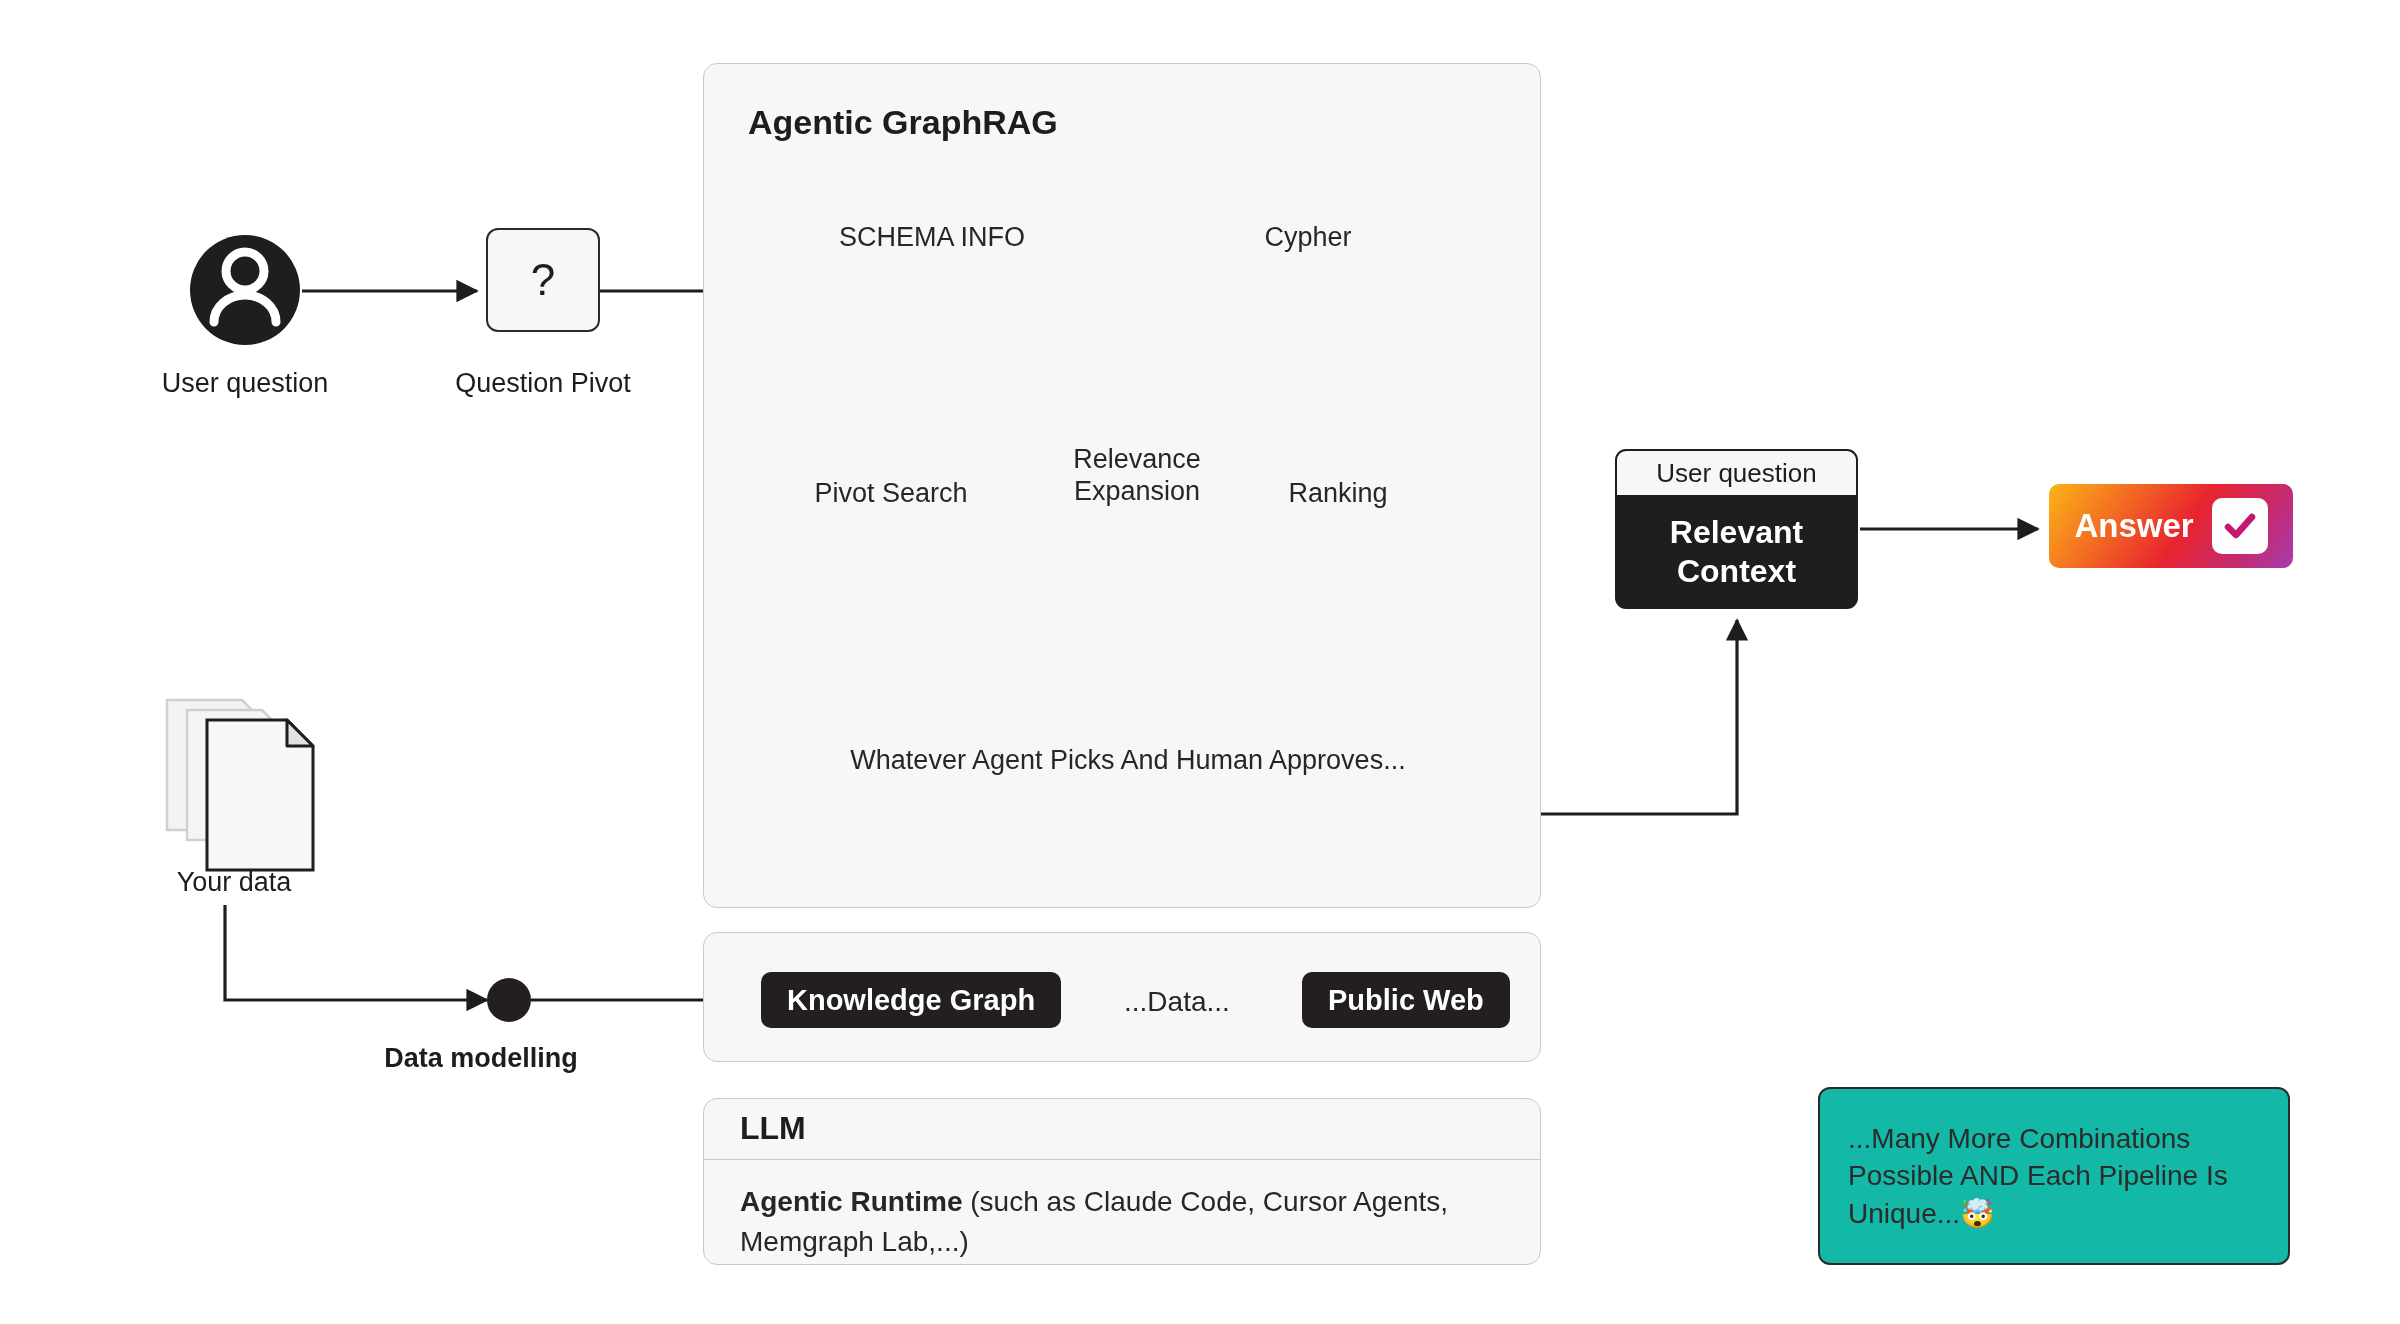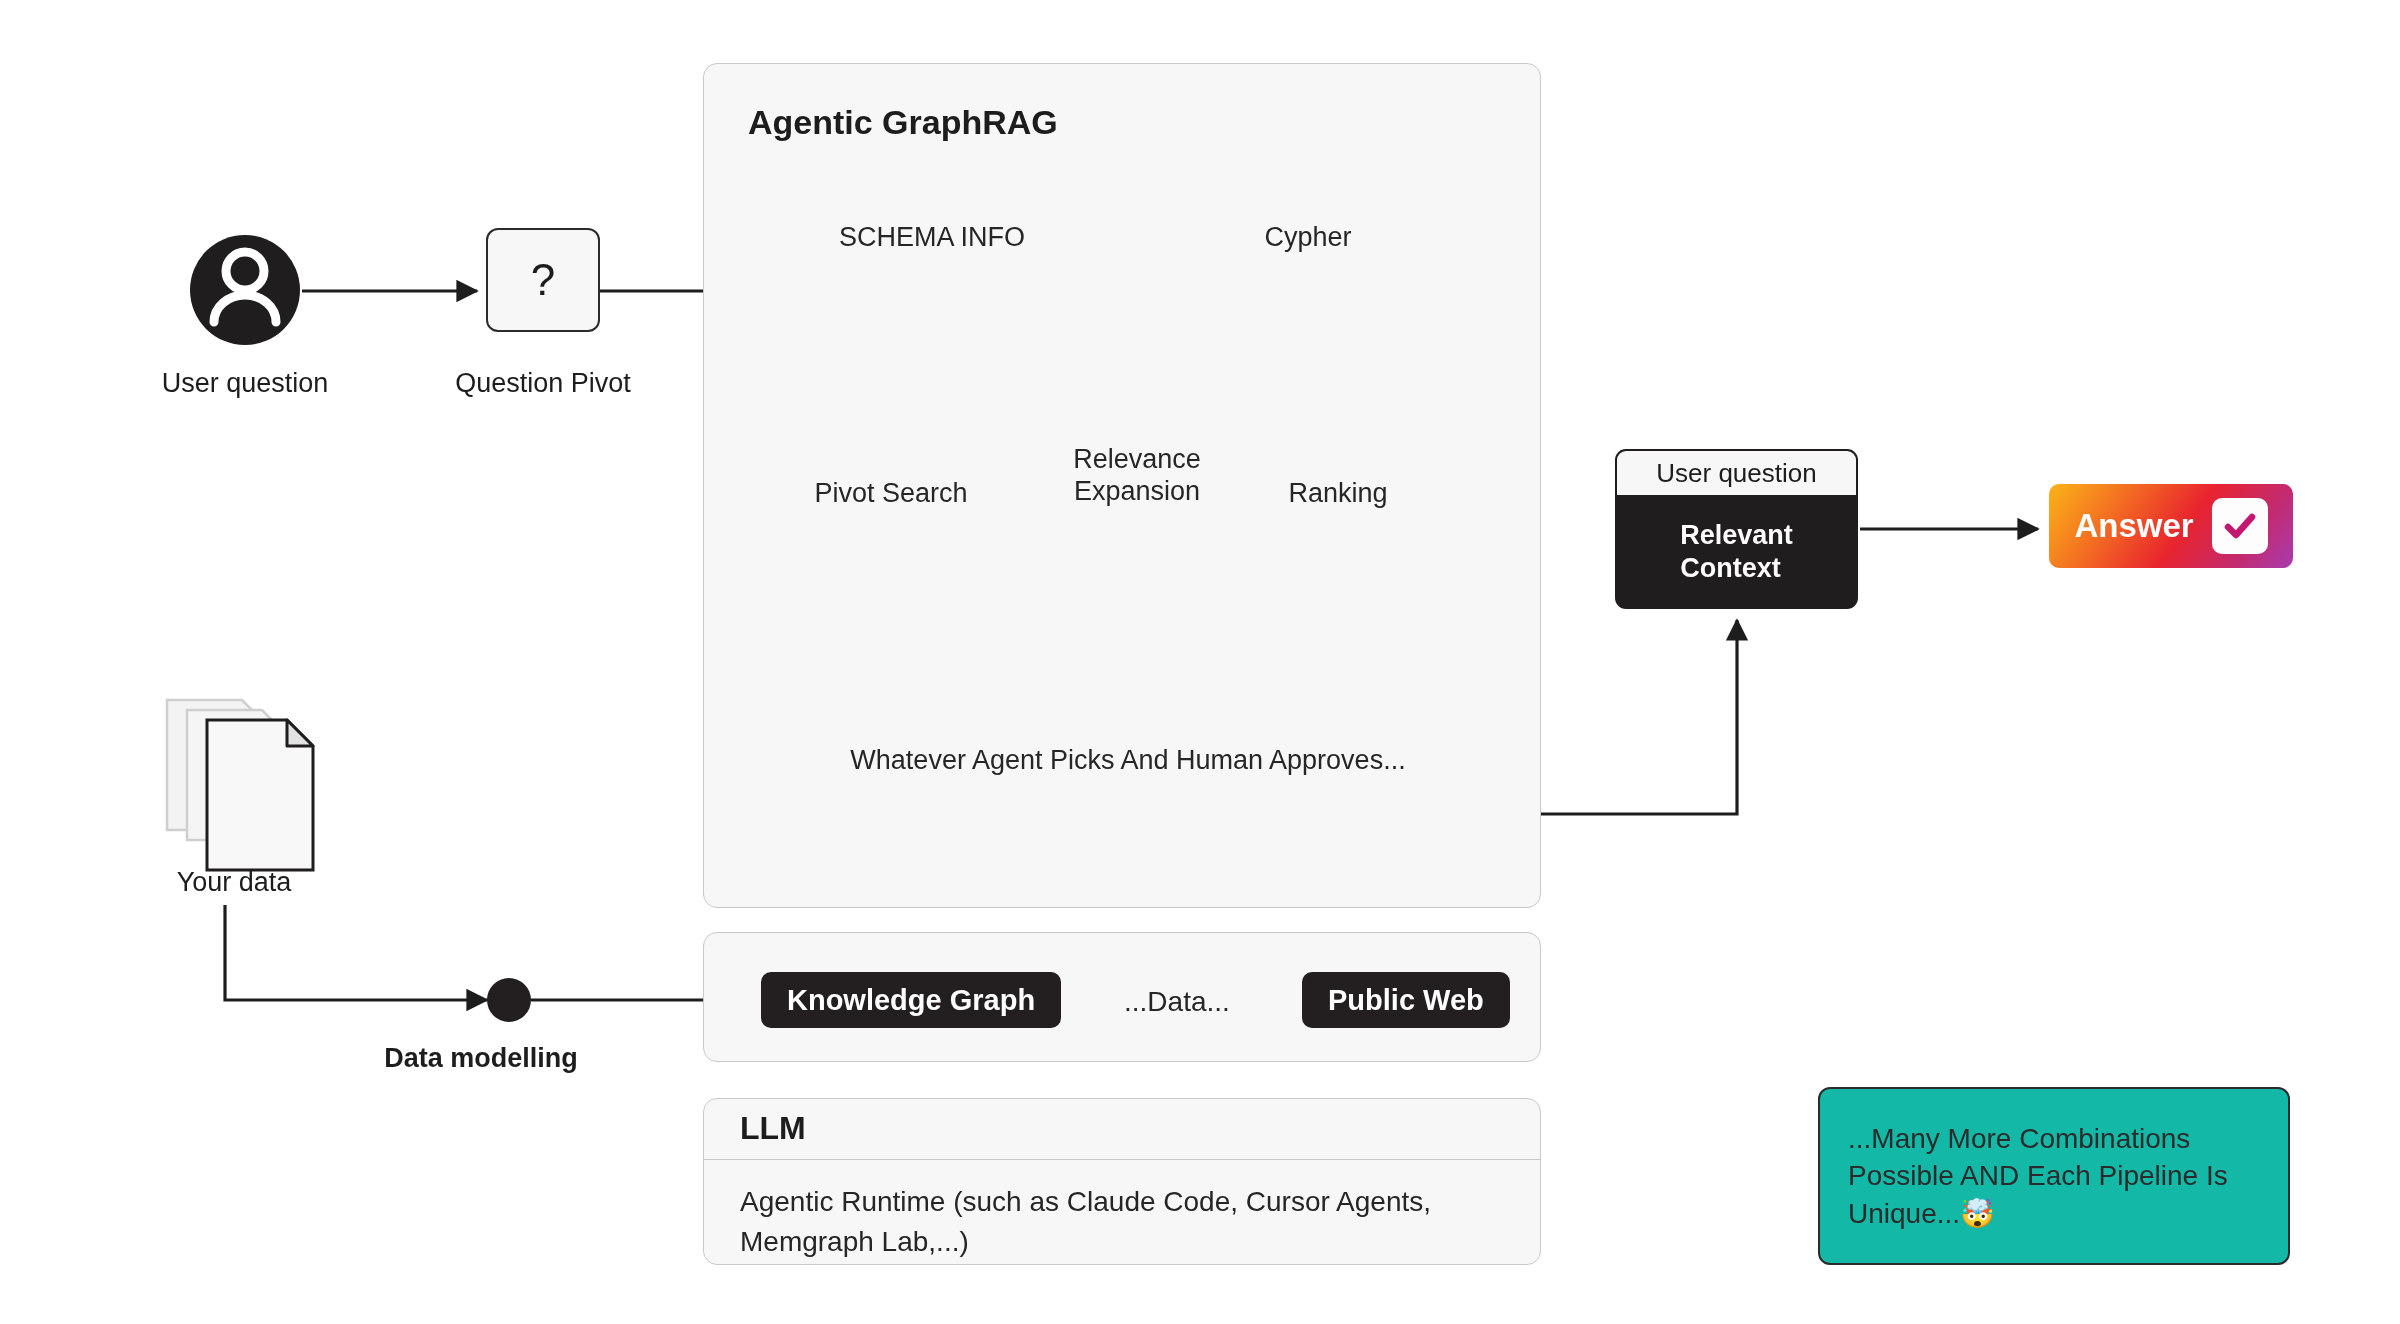--- a/index.html
+++ b/index.html
@@ -100,22 +100,22 @@
     justify-content: center;
     font-size: 26px;
     color: #1d1d1d;
     box-sizing: border-box;
   }
   .ctx-body {
     height: 110px;
     display: flex;
     align-items: center;
     justify-content: center;
-    text-align: left;
-    font-size: 27px;
+    text-align: center;
+    font-size: 32px;
     font-weight: bold;
     color: #ffffff;
     line-height: 1.22;
     white-space: pre-line;
   }
 
   
   .answer-pill {
     position: absolute;
     left: 2049px;
@@ -184,21 +184,21 @@
   }
   .llm-body {
     position: absolute;
     left: 740px;
     top: 1182px;
     width: 790px;
     font-size: 28px;
     color: #262626;
     line-height: 1.42;
   }
-  .llm-body b { font-weight: normal; }
+  .llm-body b { font-weight: bold; }
 
   
   .note {
     position: absolute;
     left: 1818px;
     top: 1087px;
     width: 472px;
     height: 178px;
     border: 2px solid #2b2b2b;
     border-radius: 12px;

